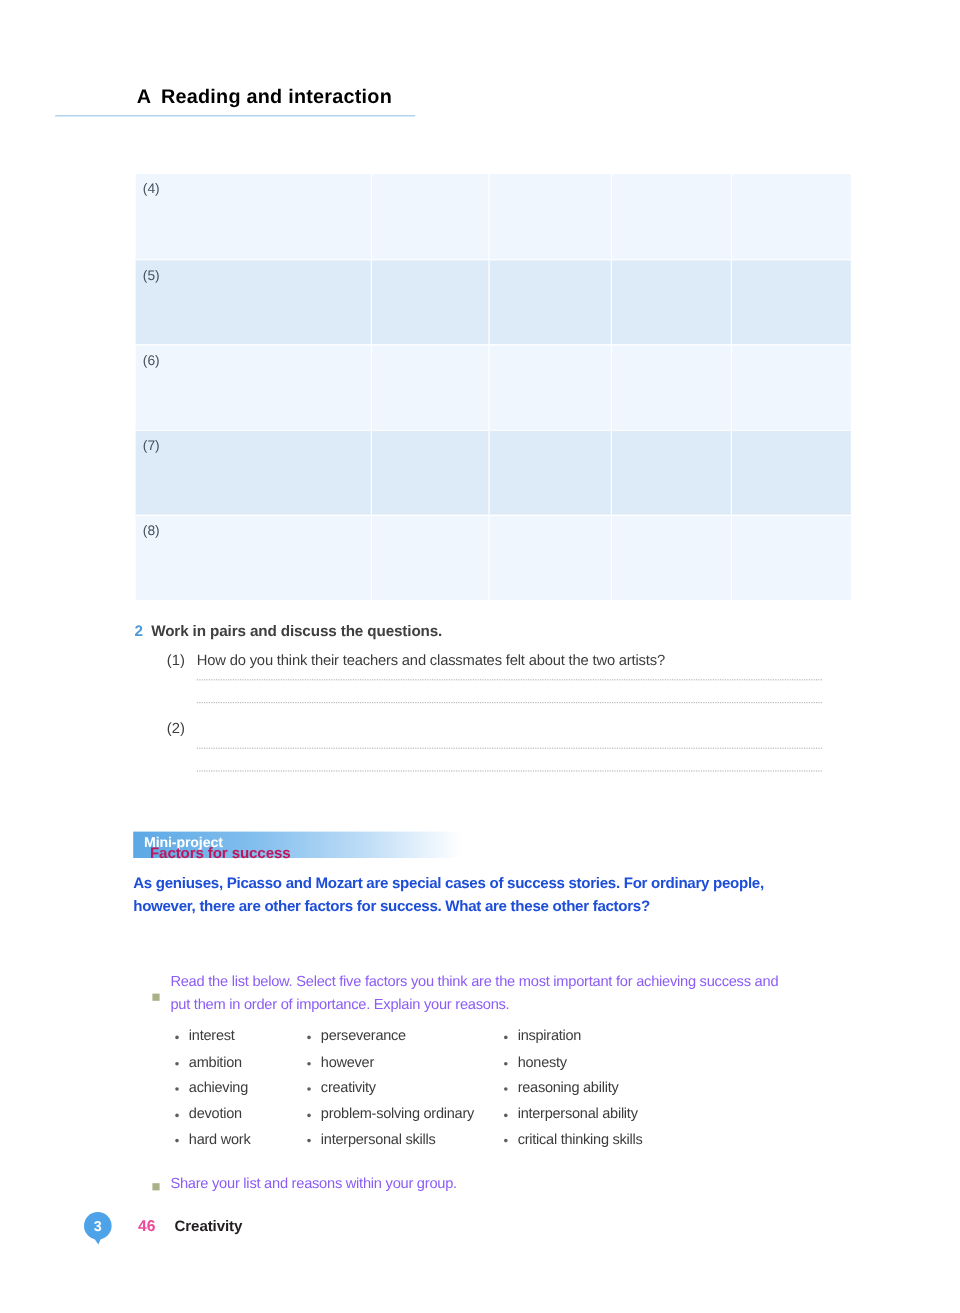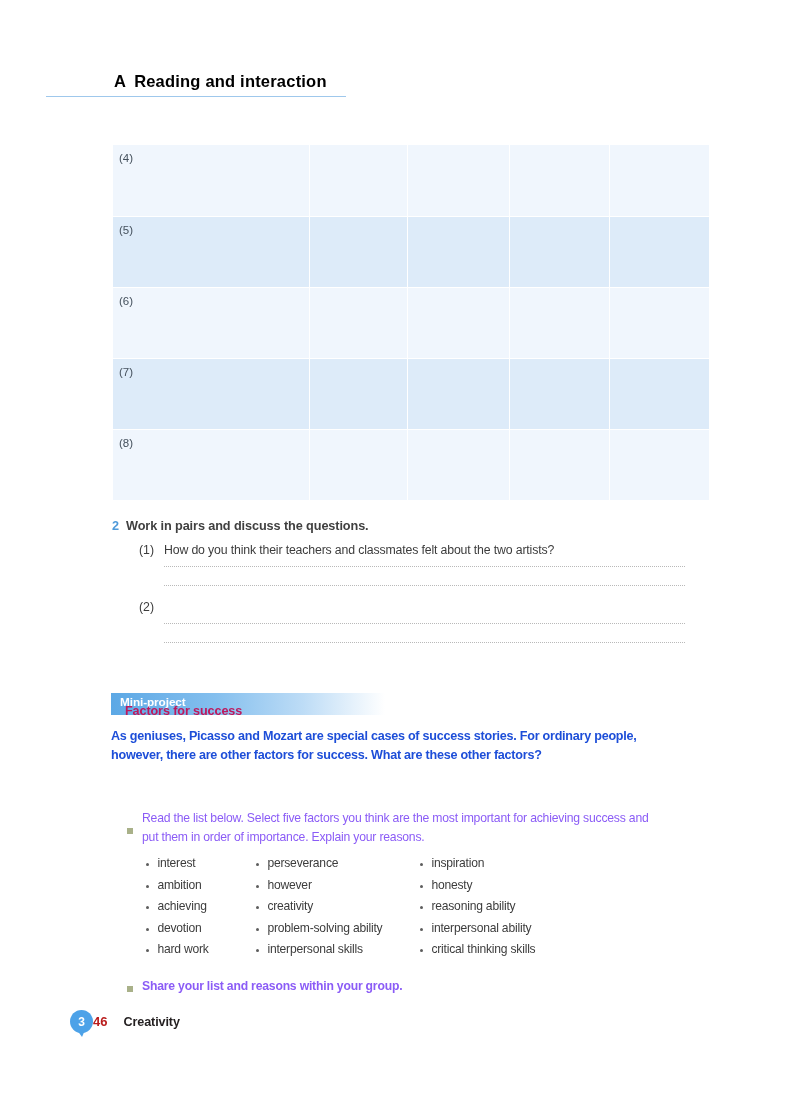--- a/index.html
+++ b/index.html
@@ -181,21 +181,21 @@
     flex: none;
     width: 3.4px;
     height: 3.4px;
     border-radius: 50%;
     background: #5d5d5d;
     margin: 7px 8px 0 0;
   }
   .factor-text { letter-spacing: -0.2px; white-space: nowrap; }
 
   .closing-list { position: absolute; left: 127px; top: 933px; width: 470px; }
-  .closing-list .task-item { margin-bottom: 10px; font-weight: bold; }
+  .closing-list .task-item { margin-bottom: 10px; }
 
   
   .footer {
     position: absolute;
     left: 70px;
     top: 1010px;
     display: flex;
     align-items: center;
   }
   .unit-badge {
@@ -219,22 +219,22 @@
     left: 7px;
     width: 0;
     height: 0;
     border-left: 5px solid transparent;
     border-right: 3px solid transparent;
     border-top: 7px solid #4da2e8;
   }
   .page-num {
     font-size: 13px;
     font-weight: bold;
-    color: #b91c1c;
-    margin-left: 0;
+    color: #ec4899;
+    margin-left: 22px;
   }
   .unit-name {
     font-size: 12.6px;
     font-weight: bold;
     color: #231f20;
     margin-left: 16px;
     letter-spacing: -0.1px;
   }
 </style>
 </head>
@@ -362,21 +362,21 @@
     <div class="factor-item">
         <span class="dot-bullet"></span>
         <span class="factor-text">however</span>
       </div>
     <div class="factor-item">
         <span class="dot-bullet"></span>
         <span class="factor-text">creativity</span>
       </div>
     <div class="factor-item">
         <span class="dot-bullet"></span>
-        <span class="factor-text">problem-solving ability</span>
+        <span class="factor-text">problem-solving ordinary</span>
       </div>
     <div class="factor-item">
         <span class="dot-bullet"></span>
         <span class="factor-text">interpersonal skills</span>
       </div>
   </div>
 
   <div class="factor-col fcol-3">
     <div class="factor-item">
         <span class="dot-bullet"></span>

